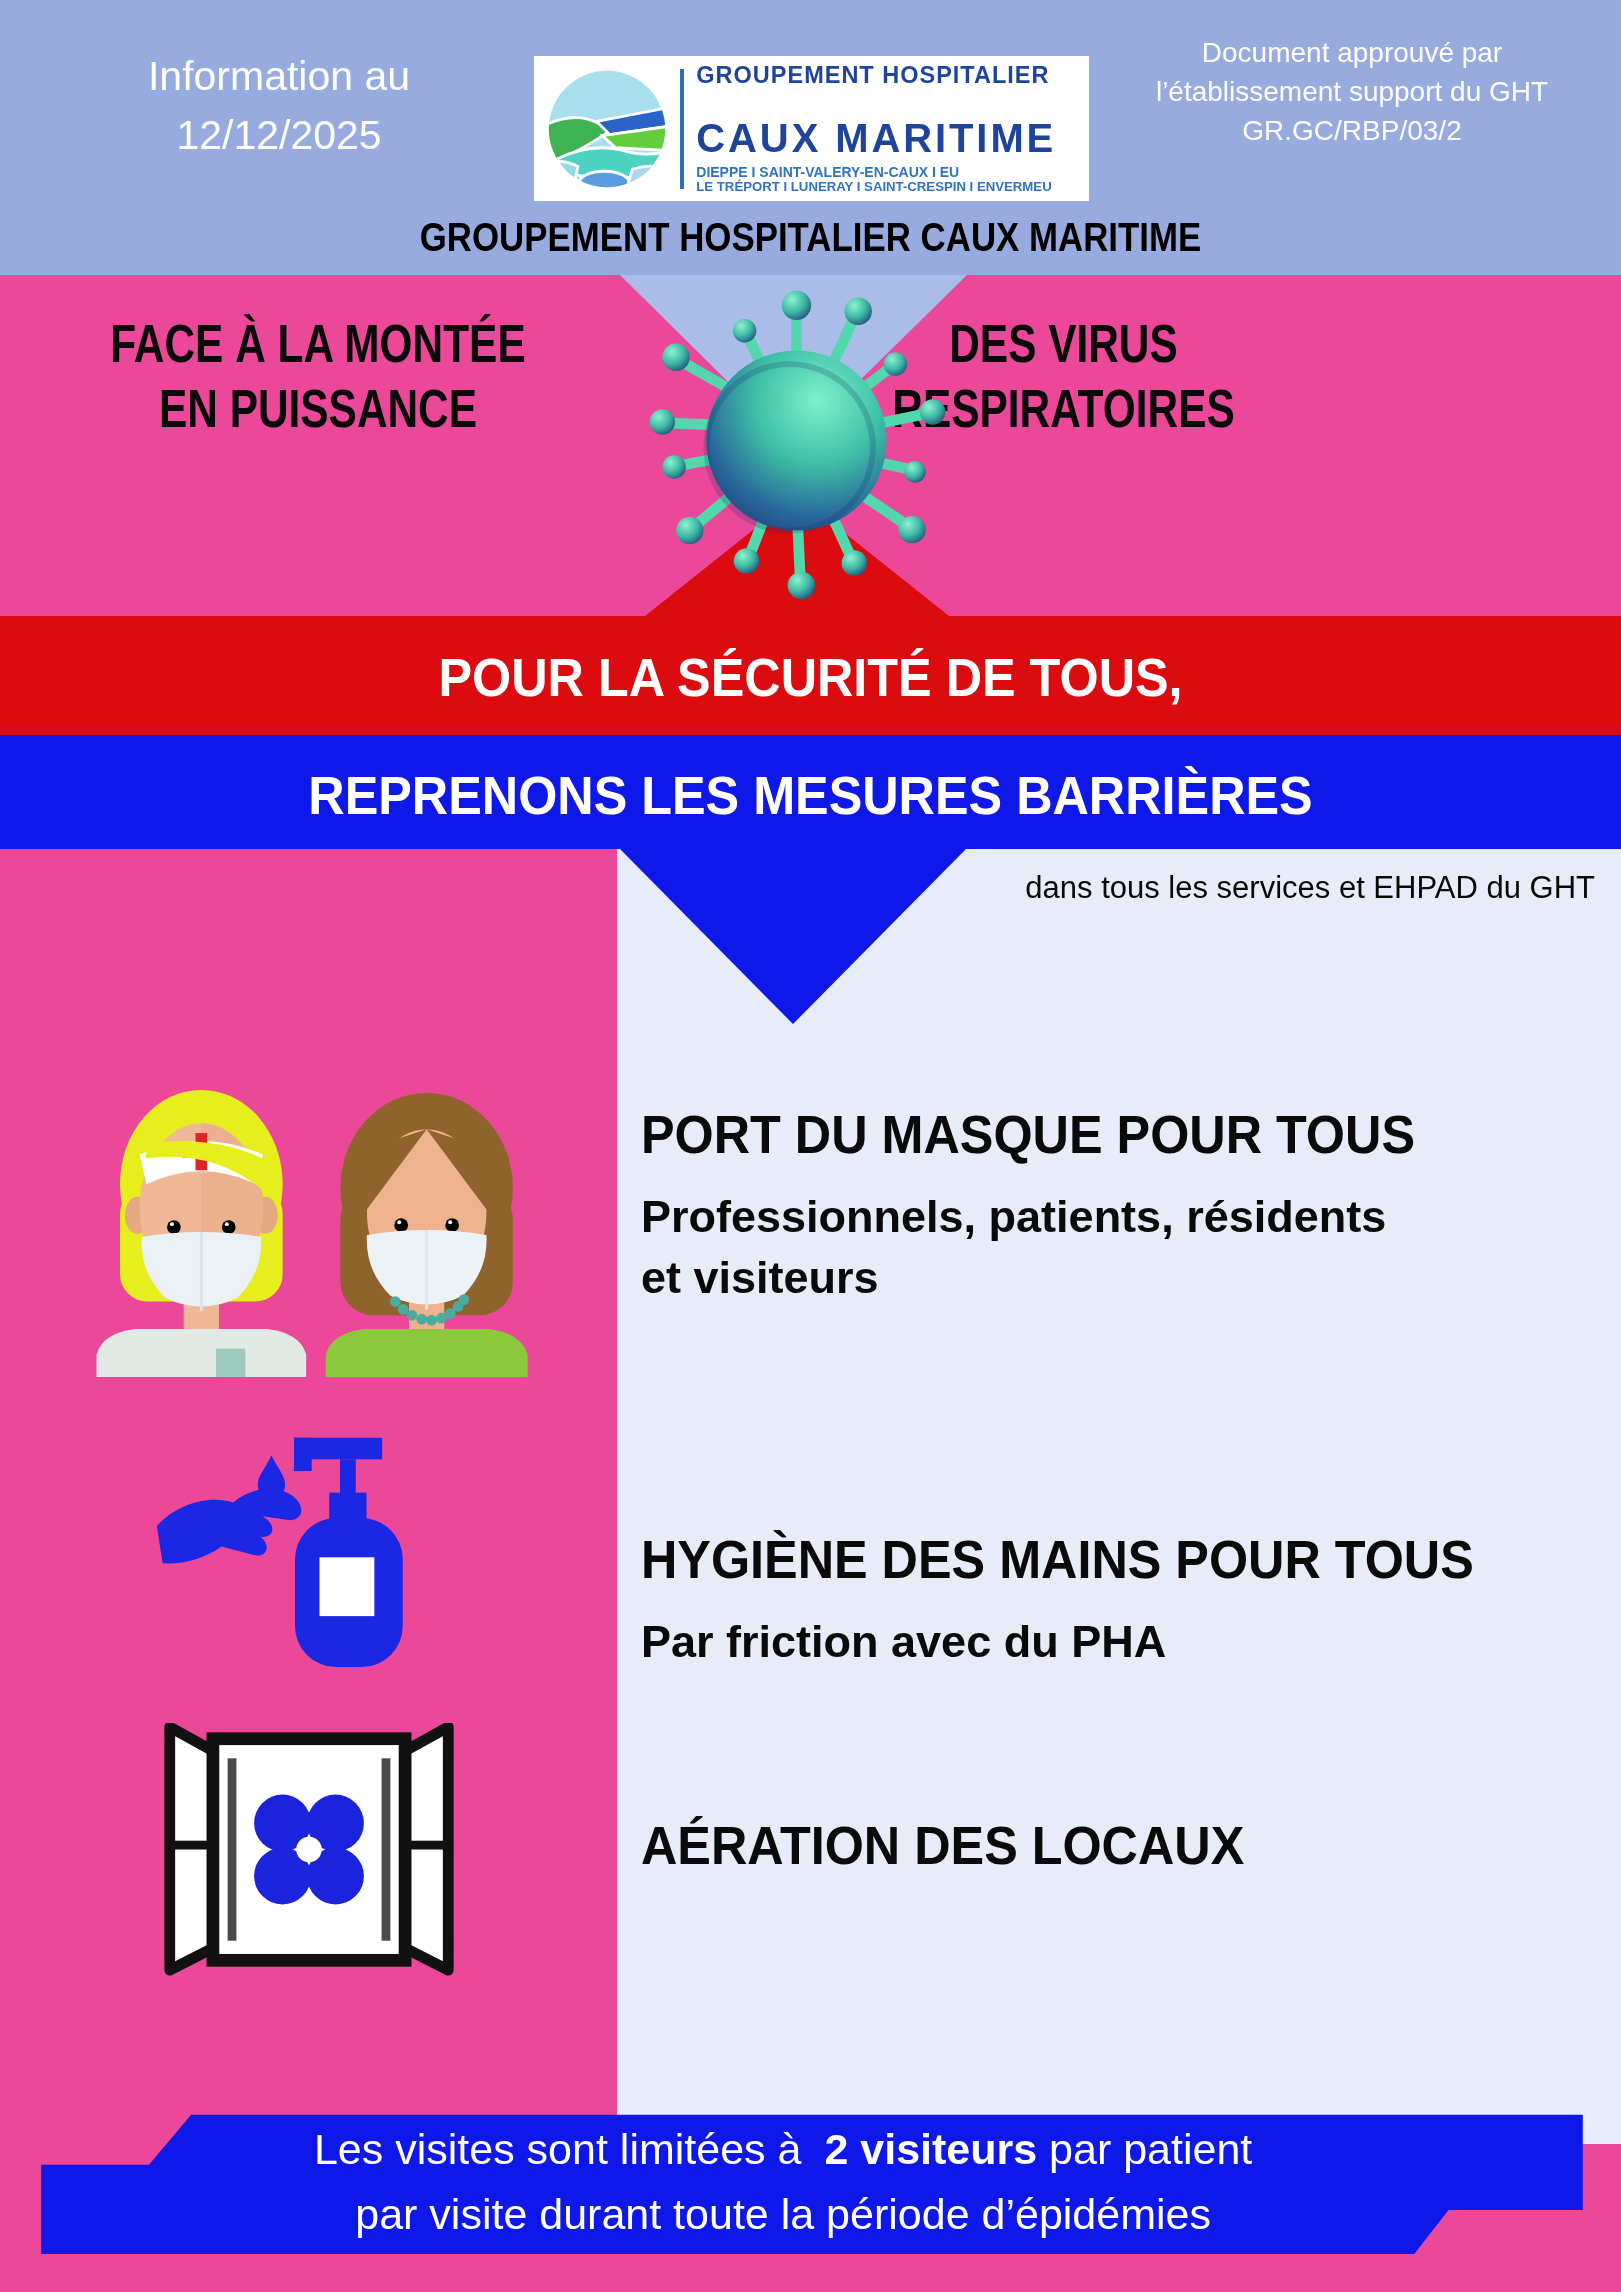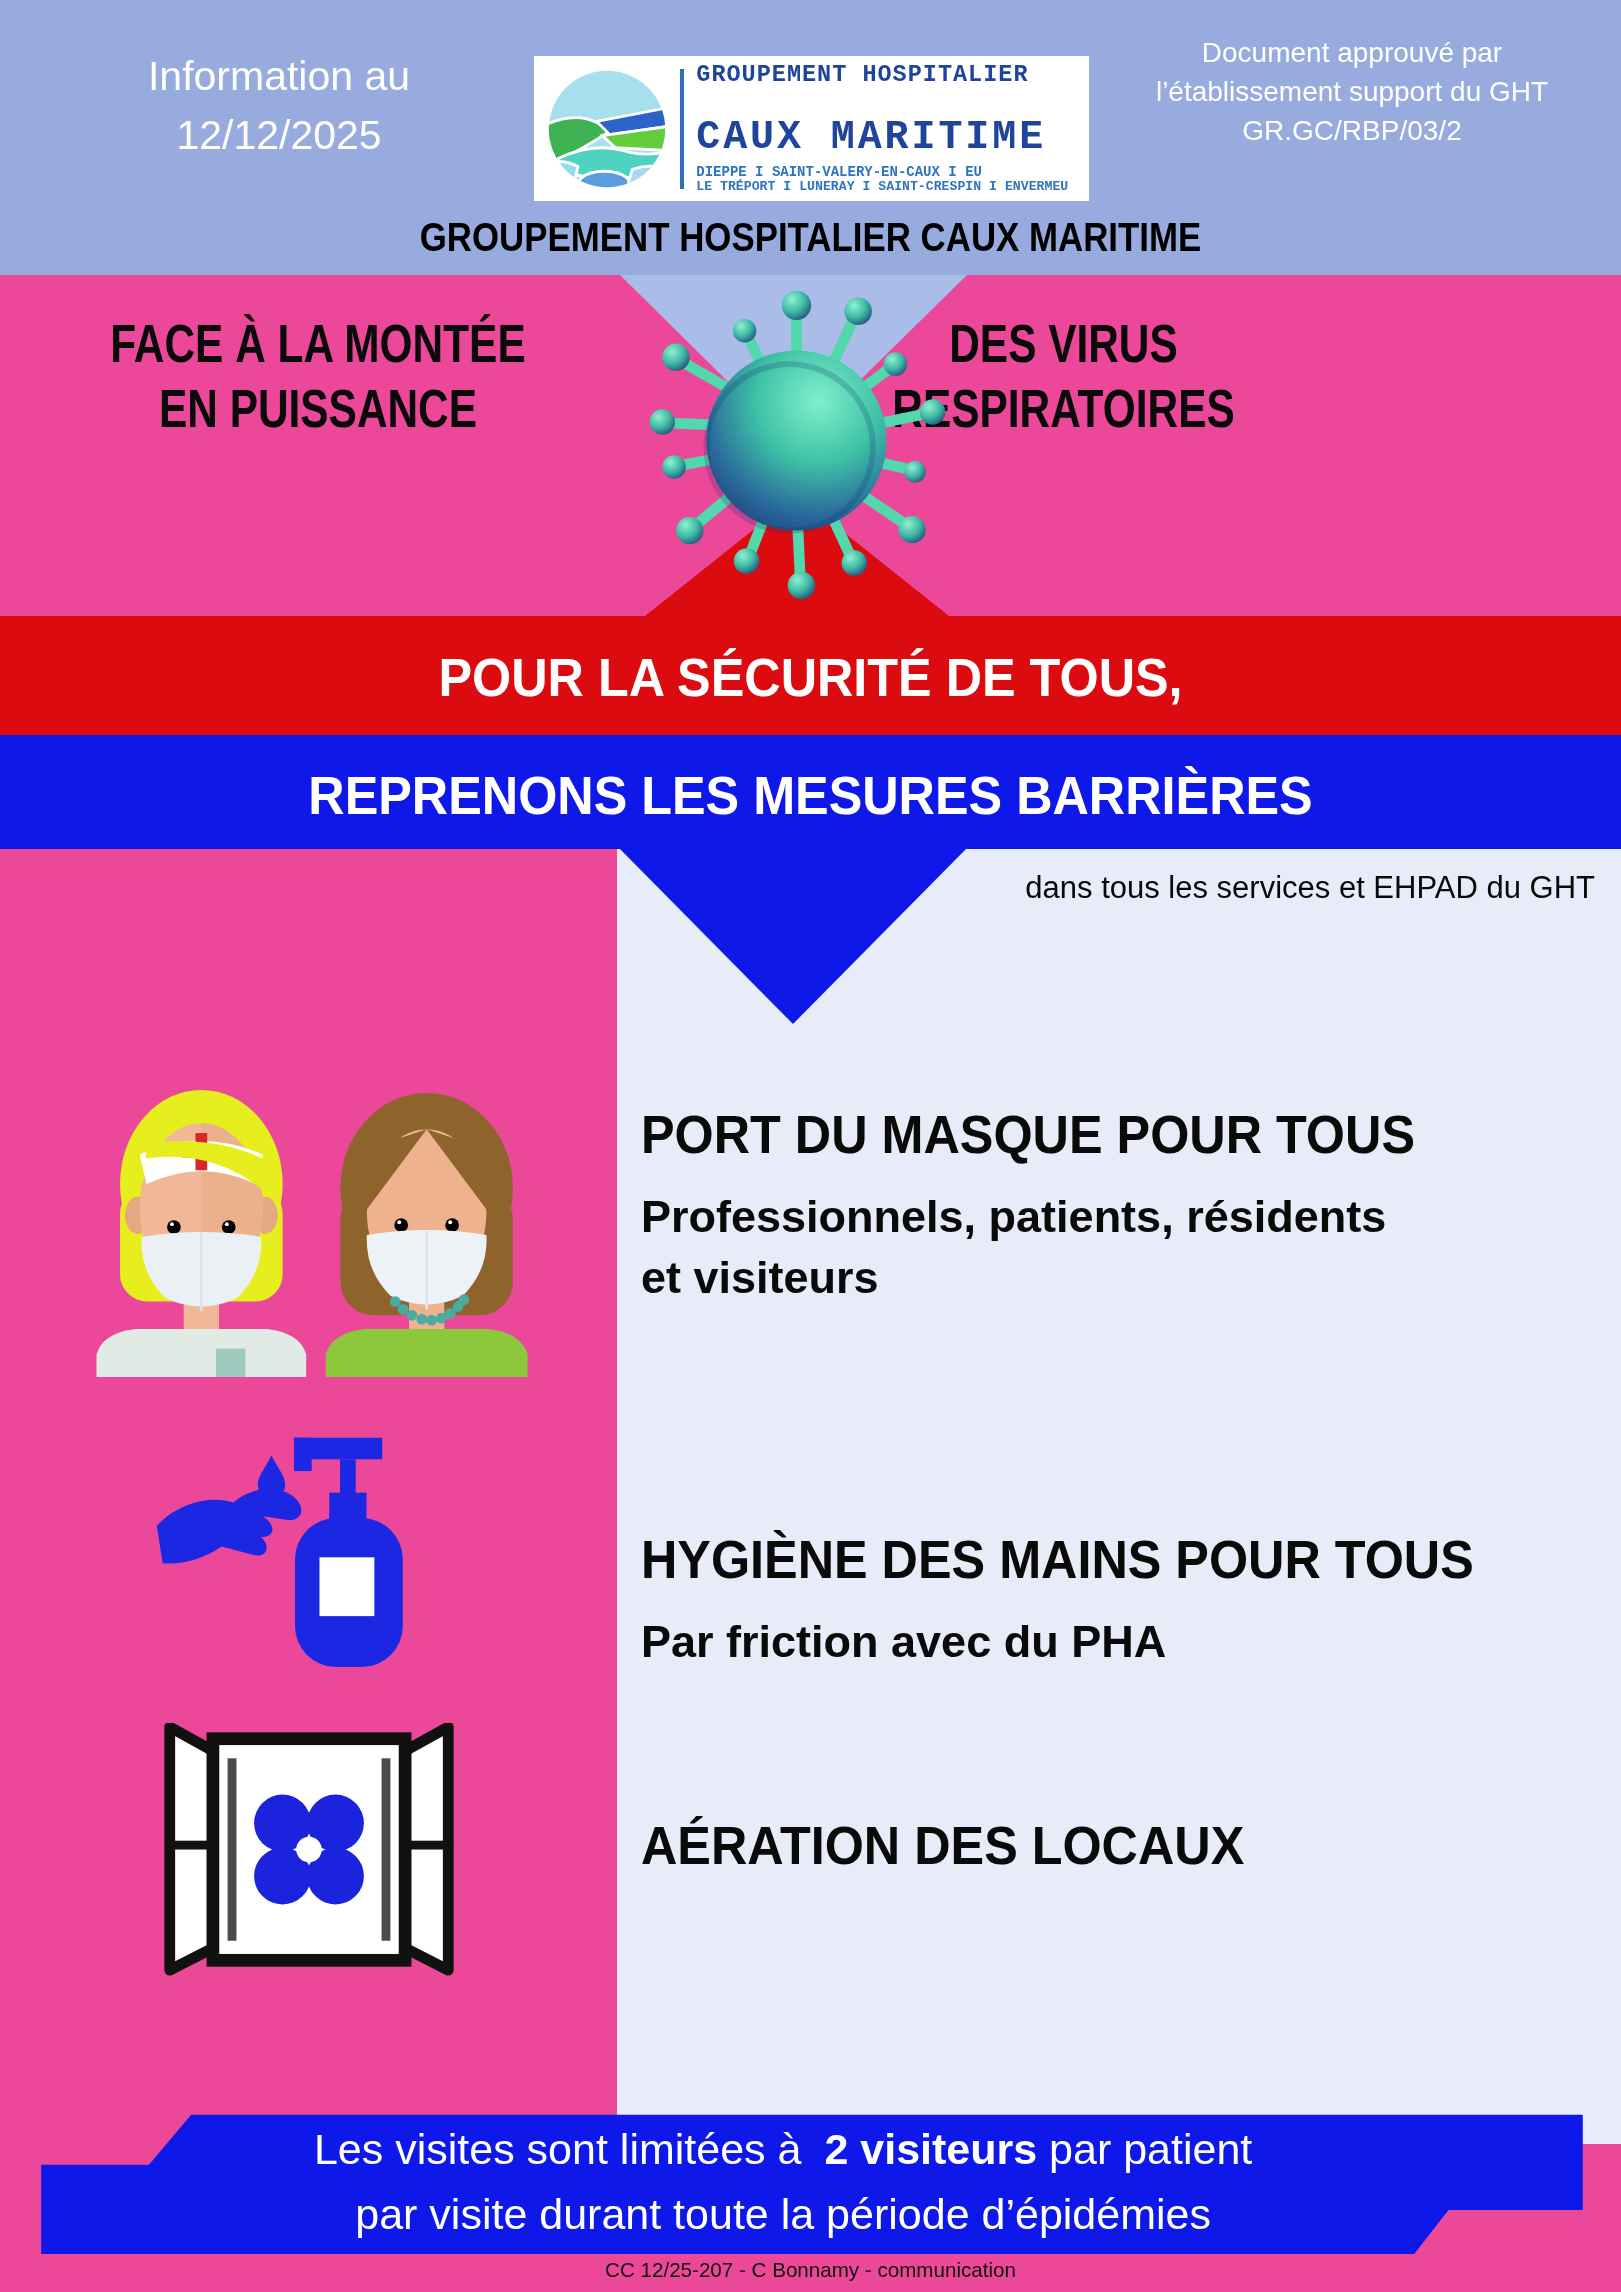--- a/index.html
+++ b/index.html
@@ -7,21 +7,21 @@
           font-family:"Liberation Sans",sans-serif;}
   #poster *{box-sizing:border-box;}
   .abs{position:absolute;}
 
   
   .header-band{left:0;top:0;width:1621px;height:275px;background:#97ABDF;}
   .info-date{left:83px;top:47px;width:392px;text-align:center;color:#fff;font-size:41px;line-height:59px;}
   .approval{left:1117px;top:33px;width:470px;text-align:center;color:#fff;font-size:28px;line-height:39px;}
   .logo-box{left:534px;top:56px;width:555px;height:145px;background:#fff;display:flex;align-items:center;padding:7.8px 11.8px;gap:11.8px;}
   .logo-divider{width:4.9px;height:120px;background:#2E6FBA;flex:none;}
-  .logo-text{display:flex;flex-direction:column;line-height:1.06;font-family:Liberation Mono, monospace;}
+  .logo-text{display:flex;flex-direction:column;line-height:1.06;}
   .logo-l1{color:#1E459B;font-weight:bold;font-size:23.5px;letter-spacing:1px;white-space:nowrap;}
   .logo-l2{color:#1E459B;font-weight:bold;font-size:40px;letter-spacing:2.9px;white-space:nowrap;margin-top:29px;}
   .logo-c1{color:#2F74C0;font-weight:bold;font-size:14px;margin-top:5.9px;white-space:nowrap;}
   .logo-c2{color:#2F74C0;font-weight:bold;font-size:13.2px;white-space:nowrap;}
   .org-line{left:0;top:214px;width:1621px;text-align:center;color:#000;font-size:41px;font-weight:bold;
             transform:scaleX(.85);transform-origin:center;white-space:nowrap;}
 
   
   .tri-blue-top{left:620px;top:275px;width:0;height:0;border-left:173px solid transparent;border-right:174px solid transparent;border-top:171px solid #A9BDE8;}
   .tri-red-up{left:645px;top:495px;width:0;height:0;border-left:152px solid transparent;border-right:152px solid transparent;border-bottom:121px solid #DB0B10;}
@@ -270,15 +270,14 @@
     <circle cx="155" cy="129" r="13" fill="#FFFFFF"></circle>
   </svg>
   <div class="abs m-title m3-title">AÉRATION DES LOCAUX</div>
 
   <svg class="abs ribbon-svg" viewBox="0 0 1654 160" preserveAspectRatio="none">
     <polygon points="195,13 1615,13 1615,110 1478,110 1443,155 42,155 42,64 152,64" fill="#0E18E8"></polygon>
   </svg>
   <div class="abs ribbon-line"><span>Les visites sont limitées à </span><span class="ribbon-bold">2 visiteurs</span><span> par patient</span></div>
   <div class="abs ribbon-line l2">par visite durant toute la période d’épidémies</div>
 
-  <div class="abs footer-credit">CC 12/25-207 - C Bonnamy - communication</div>
 </div>
 
 
 </body></html>

